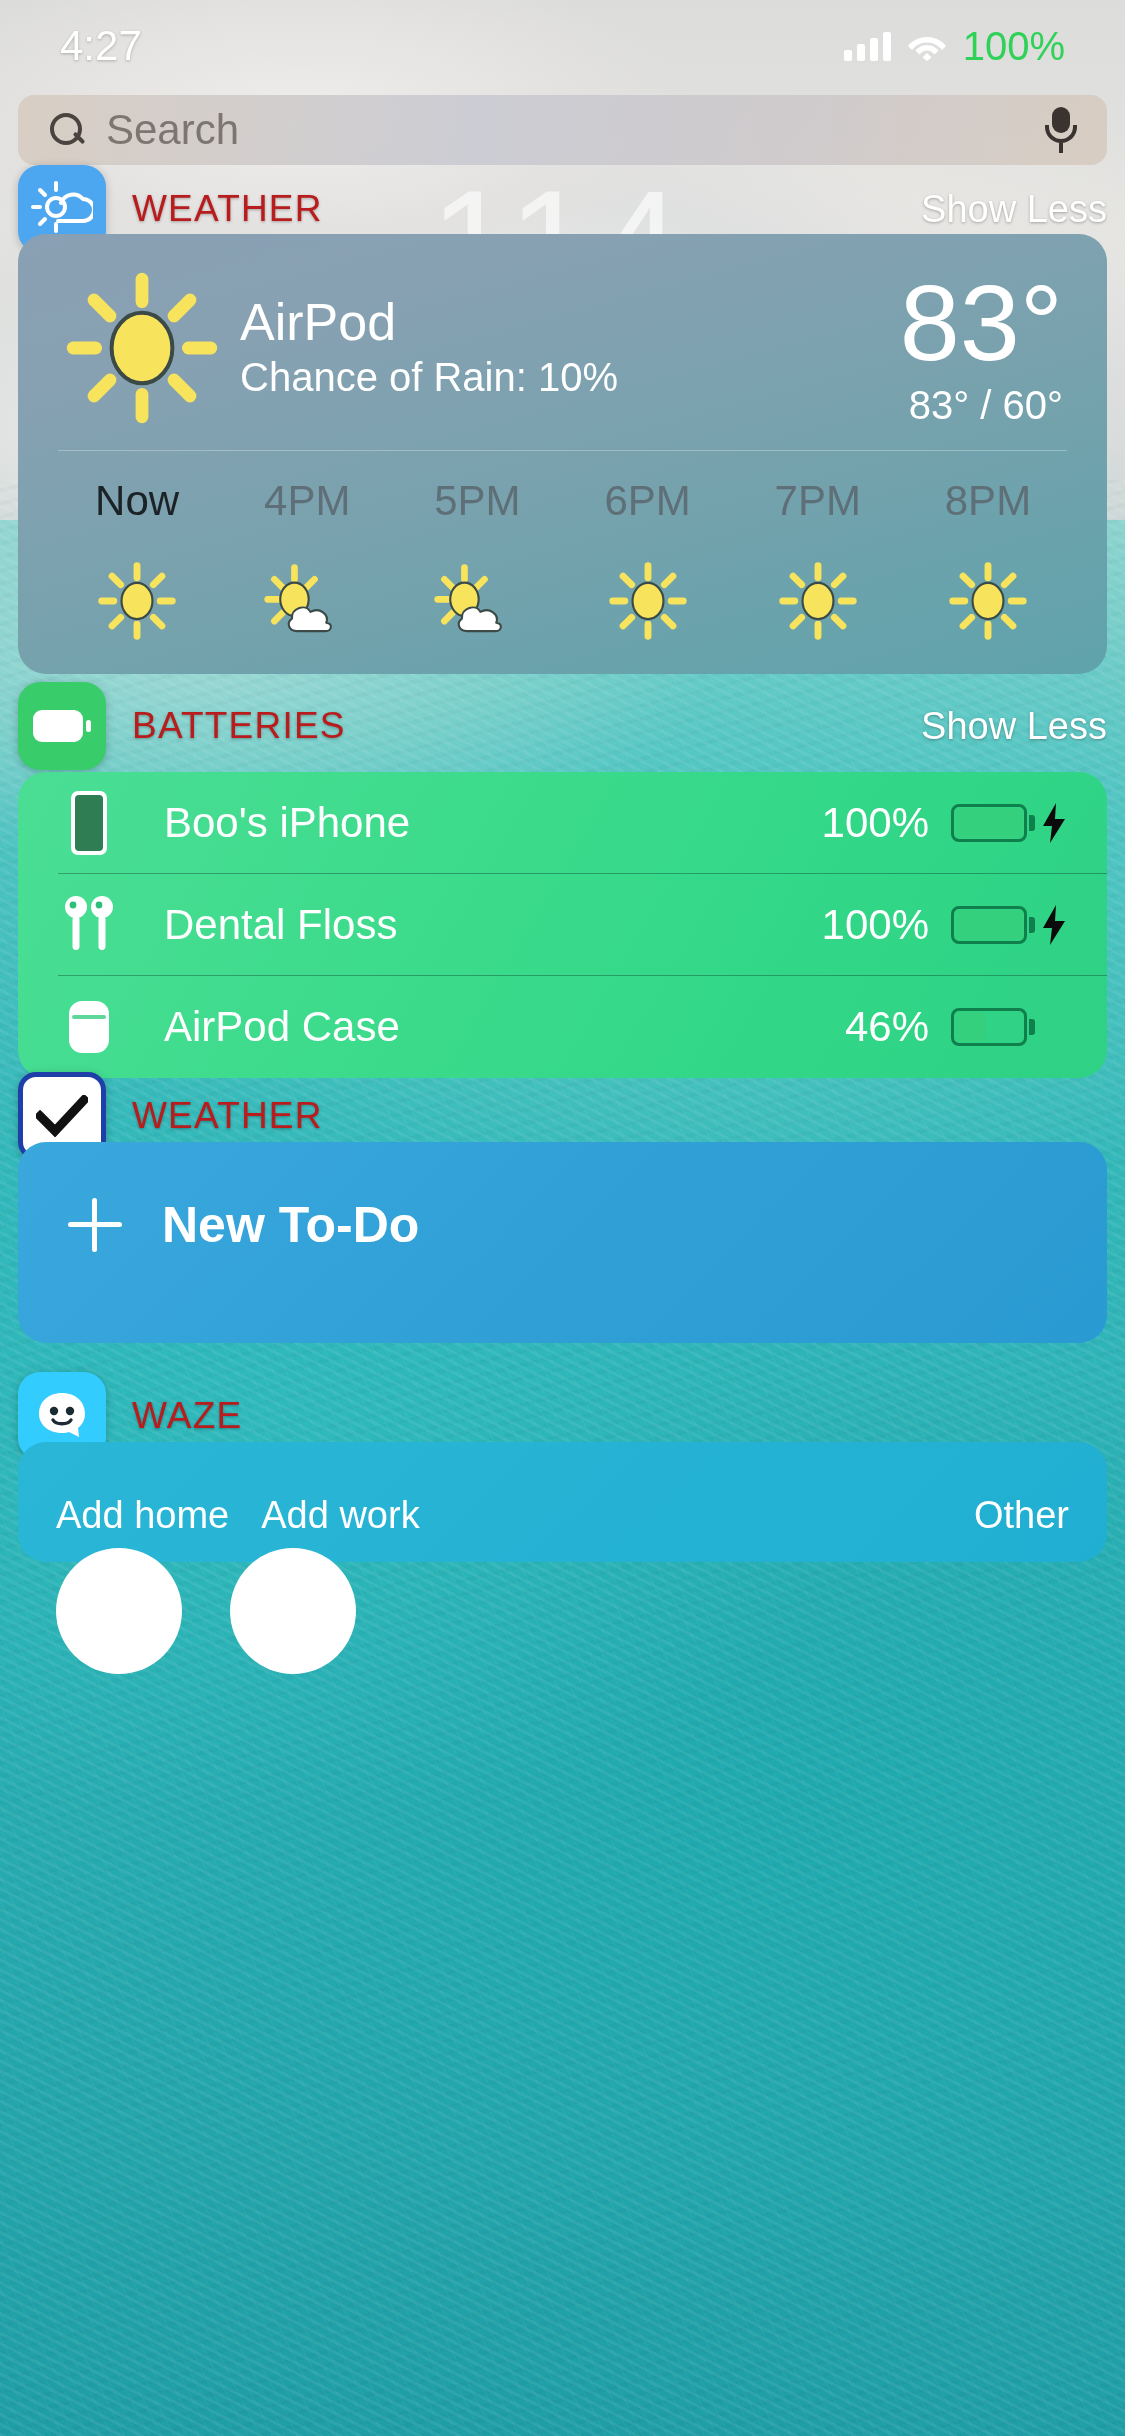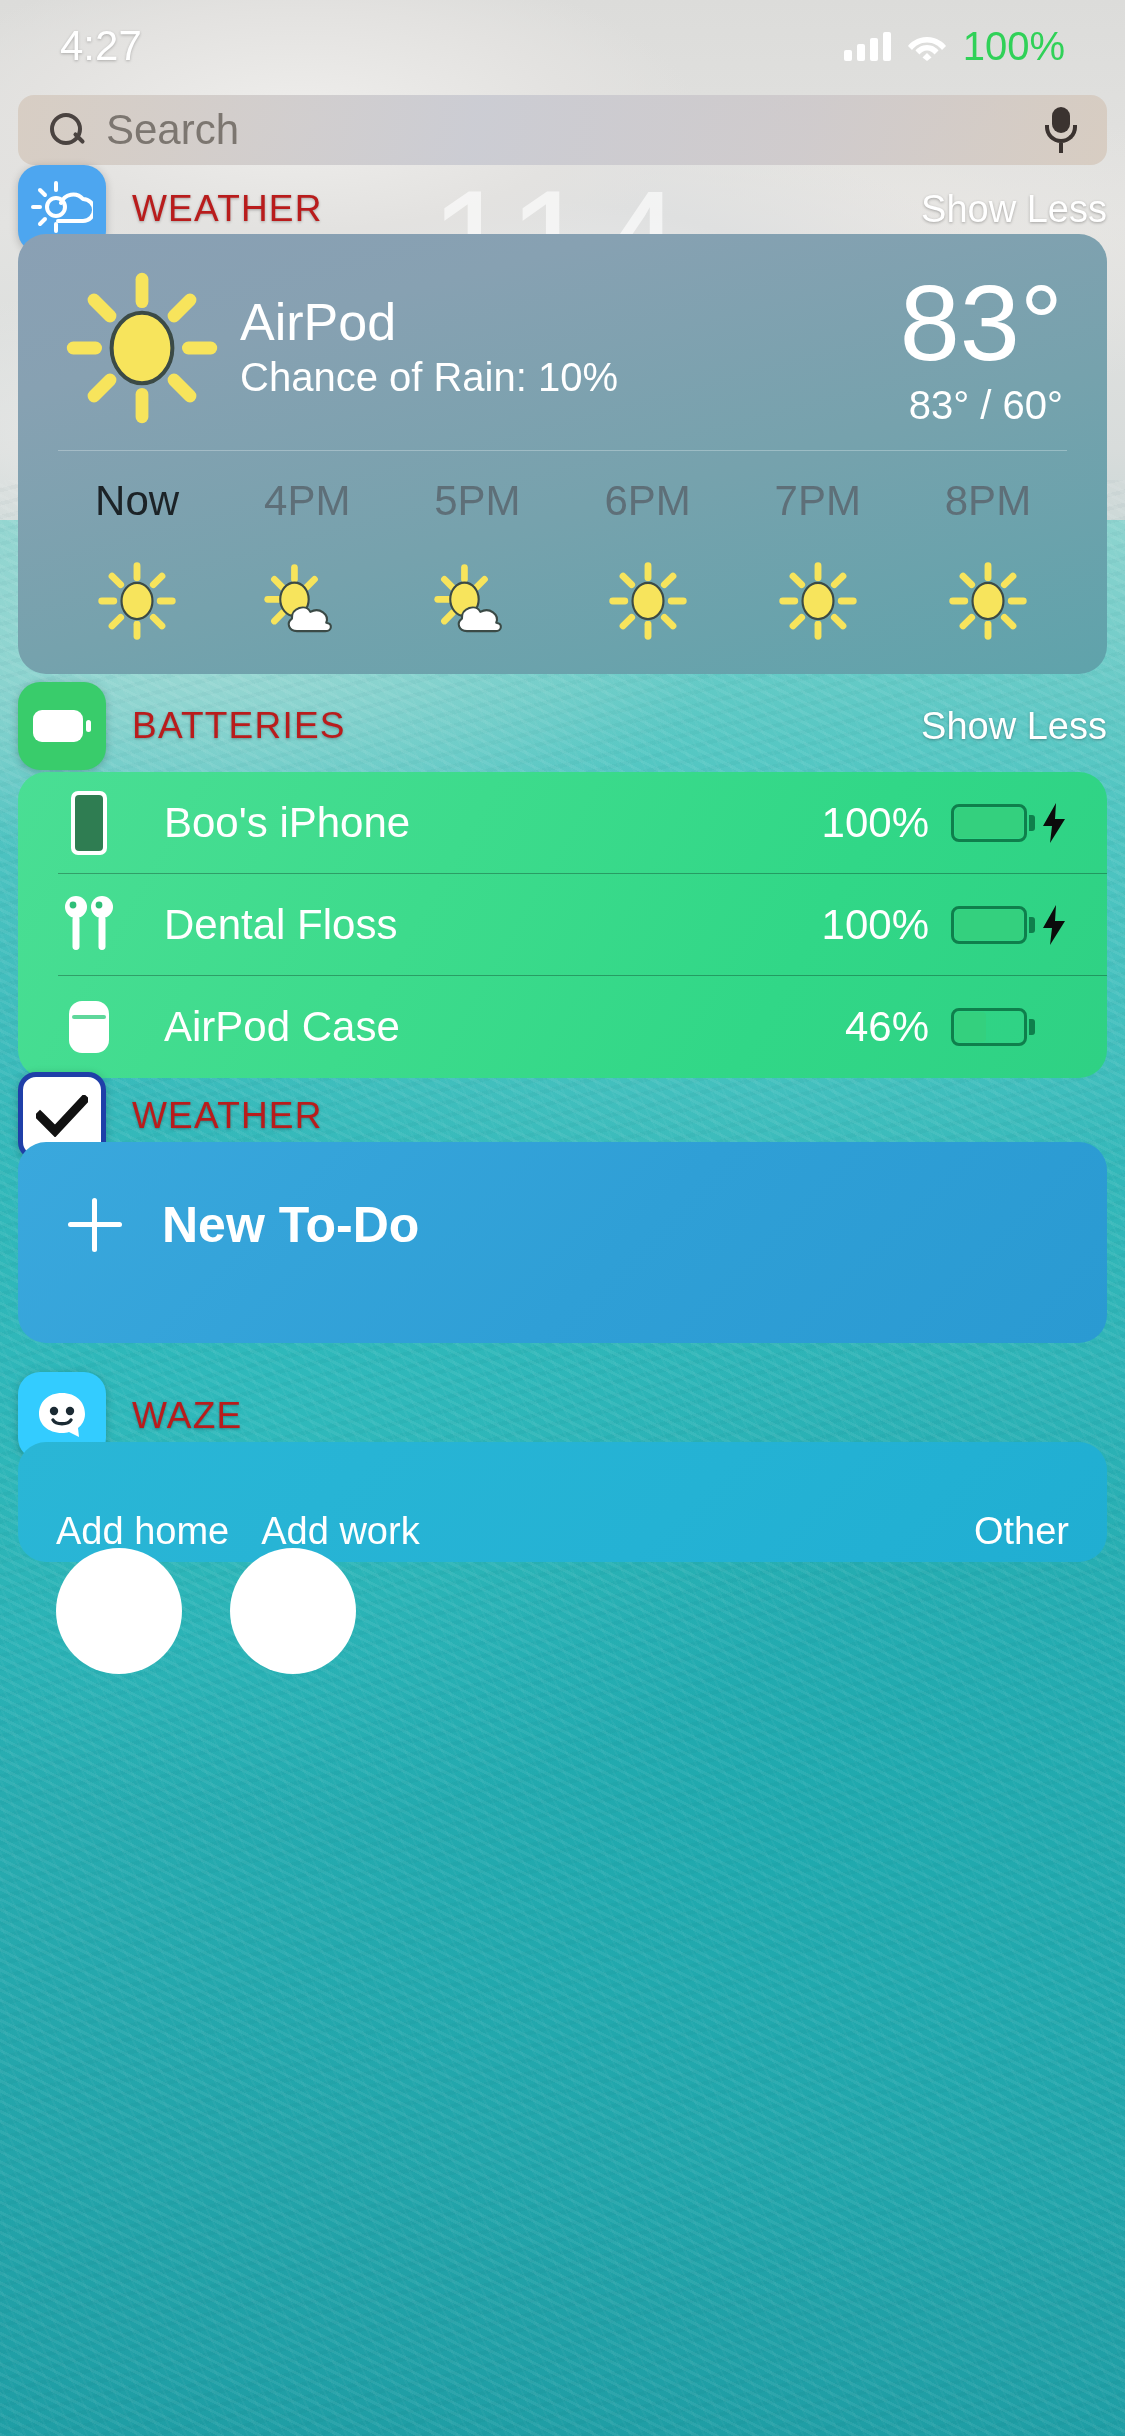--- a/index.html
+++ b/index.html
@@ -166,21 +166,21 @@
   .th-plus { width:54px; height:54px; position:relative; flex:none; }
   .th-plus::before{content:"";position:absolute;left:0;top:24px;width:54px;height:5px;background:#fff;border-radius:3px;}
   .th-plus::after{content:"";position:absolute;left:24px;top:0;width:5px;height:54px;background:#fff;border-radius:3px;}
   .th-label { margin-left:40px; color:#fff; font-size:50px; }
 
   
   .card-waze {
     top:1442px; height:120px;
     background:linear-gradient(135deg,#2ab6d6 0%, #24b2d4 60%, #20aed2 100%);
   }
-  .wz-row { display:flex; align-items:center; padding:52px 38px 0 38px;margin-top:16px; }
+  .wz-row { display:flex; align-items:center; padding:52px 38px 0 38px; }
   .wz-item { color:#fff; font-size:38px; }
   .wz-item + .wz-item { margin-left:32px; }
   .wz-other { margin-left:auto; color:#fff; font-size:38px; }
   .wz-btns { position:absolute; left:18px; top:1548px; width:1089px; display:flex; padding:0 38px; gap:48px; }
   .wz-btn { width:126px; height:126px; border-radius:50%; background:#ffffff; }
 </style>
 </head>
 <body>
 
 <div id="wallpaper">

